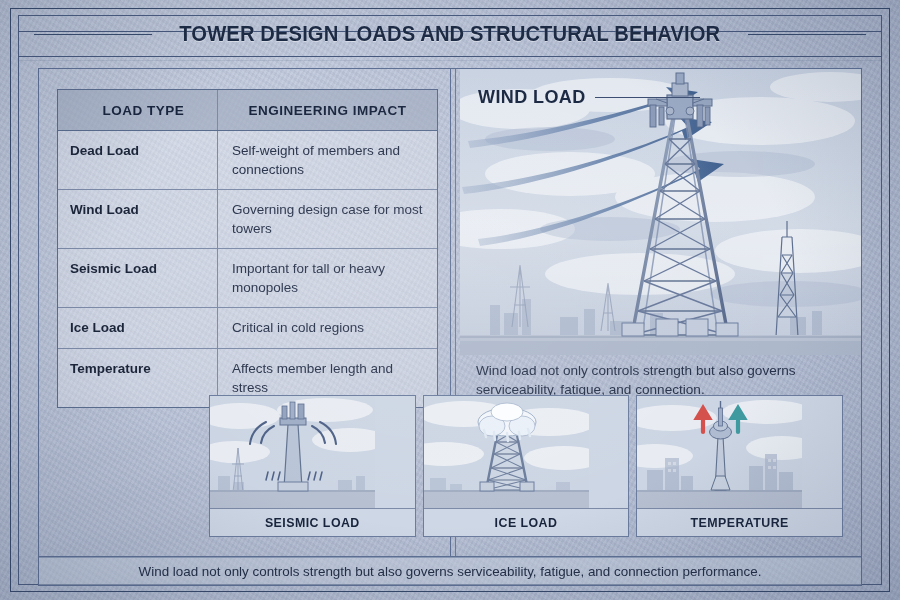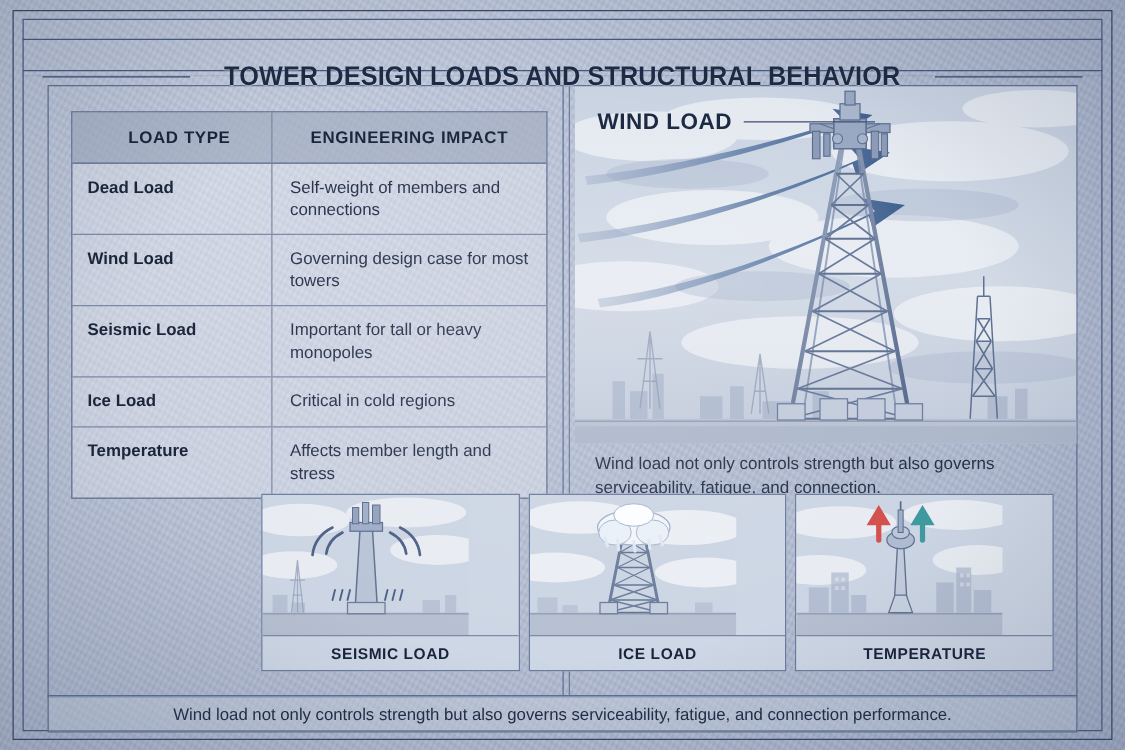--- a/index.html
+++ b/index.html
@@ -27,21 +27,21 @@
   
   .frame-outer { position:absolute; left:10px; top:8px; right:10px; bottom:8px; border:1.4px solid #36486a; }
   .frame-inner { position:absolute; left:18px; top:15px; right:18px; bottom:15px; border:1px solid #4a5c80; }
   .rule-a { position:absolute; left:18px; right:18px; top:31px; height:1px; background:#46587c; }
   .rule-b { position:absolute; left:18px; right:18px; top:56px; height:1px; background:#46587c; }
   .rule-c { position:absolute; left:18px; right:18px; top:60px; height:1px; background:#6070902b; }
 
   
   .title-wrap {
     position:absolute; left:0; right:0; top:22px;
-    display:flex; align-items:center; justify-content:center; gap:10px; z-index:6;margin-top:27px;
+    display:flex; align-items:center; justify-content:center; gap:10px; z-index:6;
   }
   .title-wrap .dash { height:1.4px; background:#36486a; width:118px; }
   .title {
     font-size:21.5px; font-weight:bold; color:#1d2a44;
     letter-spacing:.1px; white-space:nowrap;
     transform:scaleX(.94); transform-origin:center;
     text-shadow:0 1px 0 rgba(255,255,255,.42);
   }
 
   

